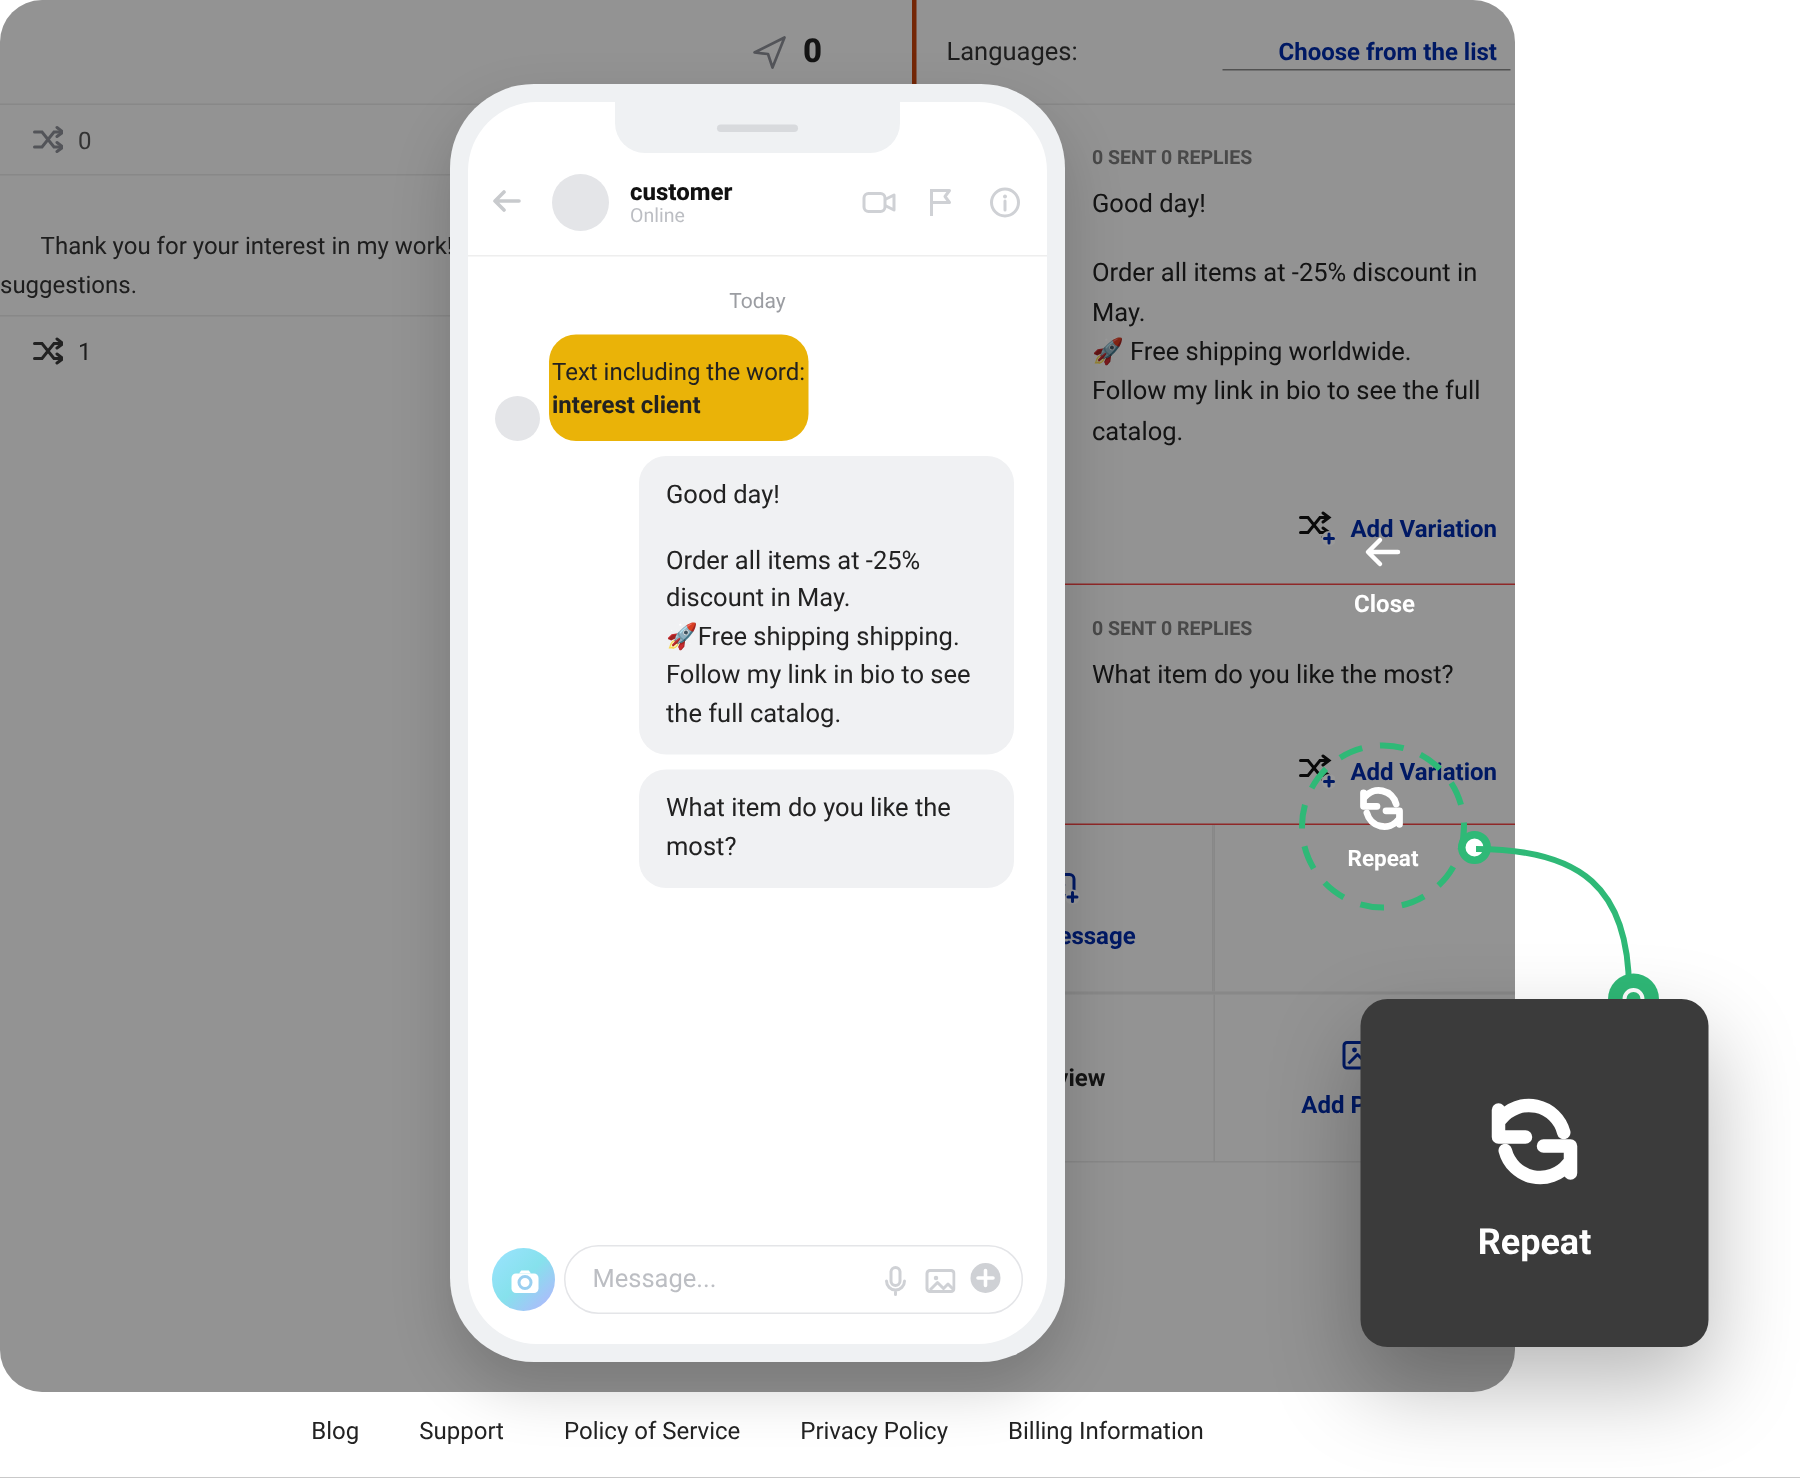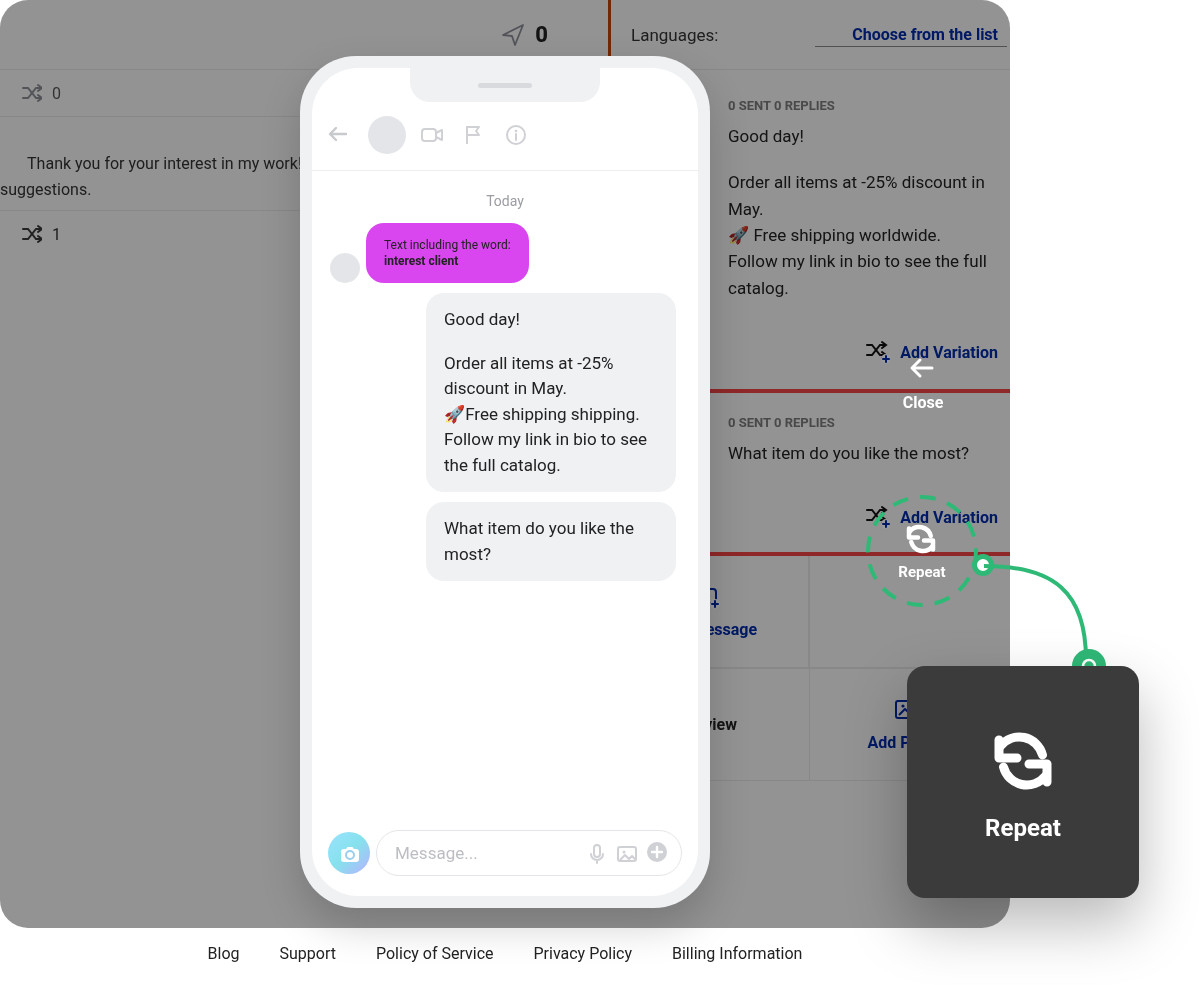--- a/index.html
+++ b/index.html
@@ -55,21 +55,21 @@
   
   .left-col{width:608px; border-right:1px solid #e3e3e3; padding:0;}
   .shuffle-row{display:flex; align-items:center; gap:10px; padding:12px 20px; border-bottom:1px solid #e3e3e3; color:#555;}
   .card1{padding:34px 20px 8px 0; border-bottom:1px solid #e3e3e3;}
   .card1 h3{font-size:19px; font-weight:800; color:#222; margin-bottom:22px;}
   .card1 p{font-size:16px; color:#333; line-height:1.6;}
   .shuffle-row2{display:flex; align-items:center; gap:10px; padding:12px 20px; color:#333;}
 
   
   .right-col{position:absolute; left:608px; top:70px; right:0; bottom:0; padding:0;}
-  .msg-card{border-bottom:4px solid #ef4444; padding:28px 0 24px 120px;}
+  .msg-card{border-bottom:1px solid #ef4444; padding:28px 0 24px 120px;}
   .msg-card.second{padding-top:22px; padding-bottom:22px;}
   .sent-rep{font-size:13px; font-weight:700; color:#7a7a7a; margin-bottom:10px;}
   .msg-text{font-size:17px; color:#222; line-height:1.55; padding-right:6px;}
   .add-var{display:flex; justify-content:flex-end; align-items:center; gap:10px; margin-top:38px; padding-right:12px;}
   .add-var span{color:#002aa7; font-weight:700; font-size:16px;}
   .row-actions{display:flex; border-bottom:1px solid #e3e3e3; border-top:none;}
   .action-cell{flex:1; display:flex; flex-direction:column; align-items:center; justify-content:center; gap:8px; padding:28px 0; border-right:1px solid #e3e3e3;}
   .action-cell:last-child{border-right:none;}
   .action-cell span{color:#002aa7; font-weight:700; font-size:16px;}
 
@@ -109,22 +109,22 @@
   .hdr-user{flex:1;}
   .hdr-user .name{font-weight:800; font-size:16px; color:#111;}
   .hdr-user .status{font-size:13px; color:#bcbec3;}
   .hdr-icons{display:flex; gap:18px;}
 
   .chat-body{flex:1; overflow:hidden; padding:10px 18px;}
   .today{text-align:center; font-size:14px; color:#9b9da2; margin:12px 0 14px;}
   .bubble-row{display:flex; align-items:flex-end; gap:6px; margin-bottom:10px;}
   .small-avatar{width:30px; height:30px; border-radius:50%; background:#e4e5e8;}
   .bubble-in{
-    background:#d946ef; border-radius:18px; padding:14px 18px;
-    font-size:12px; color:#222; max-width:260px; line-height:1.35;
+    background:#eab308; border-radius:18px; padding:14px 2px;
+    font-size:16px; color:#222; max-width:260px; line-height:1.35;
   }
   .bubble-out{
     background:#f0f1f3; border-radius:18px; padding:14px 18px;
     font-size:17px; color:#222; max-width:250px; margin-left:96px; line-height:1.5;
     margin-bottom:10px;
   }
 
   .chat-input{
     display:flex; align-items:center; gap:6px; padding:10px 16px 20px;
   }
@@ -370,20 +370,24 @@
 <div class="phone">
   <div class="notch"></div>
   <div class="phone-inner">
     <div class="chat-header">
       <div class="hdr-back">
         <svg width="22" height="22">
             <use href="#i-arrow-left-thin"></use>
           </svg>
       </div>
       <div class="avatar"></div>
+      <div class="hdr-user">
+        <div class="name">customer</div>
+        <div class="status">Online</div>
+      </div>
       <div class="hdr-icons">
         <svg width="24" height="24">
             <use href="#i-video"></use>
           </svg>
         <svg width="24" height="24">
             <use href="#i-flag"></use>
           </svg>
         <svg width="24" height="24">
             <use href="#i-info"></use>
           </svg>

